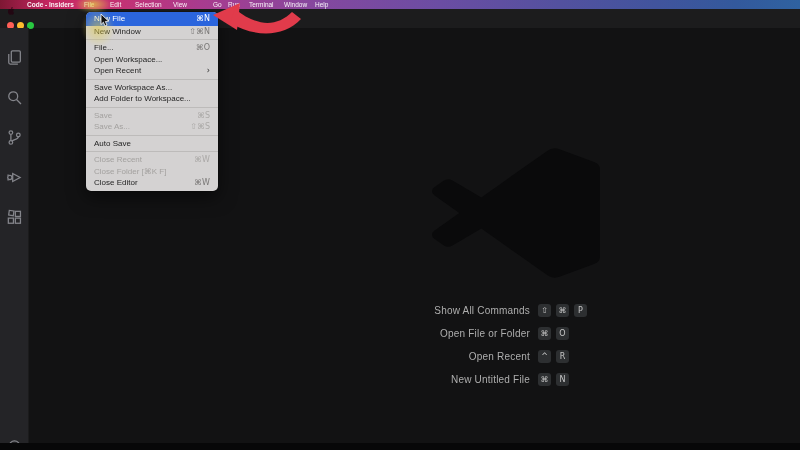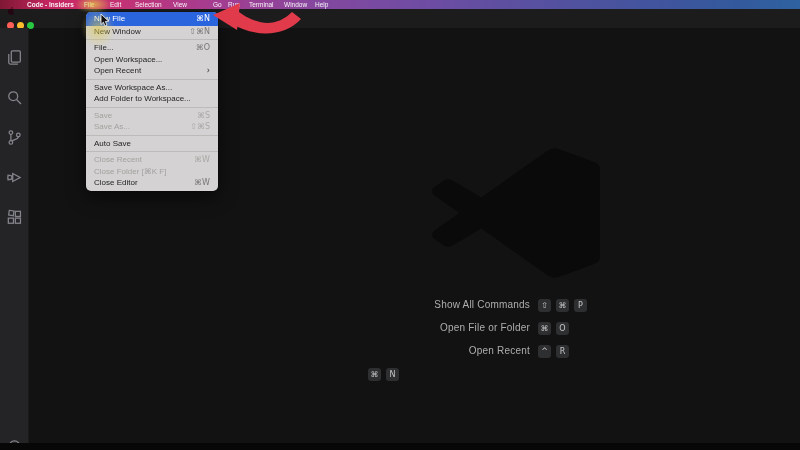--- a/index.html
+++ b/index.html
@@ -49,21 +49,21 @@
   .ab-icon svg { width:100%; height:100%; }
 
   #bottomstrip { position:absolute; left:0; top:443px; width:800px; height:7px; background:#070708; z-index:60; }
 
   
   #watermark { position:absolute; left:432px; top:148px; width:168px; height:130px; z-index:1; }
   #watermark svg { width:100%; height:100%; }
 
   
   #welcome { position:absolute; left:360px; top:299px; width:250px; z-index:5; }
-  .wrow { height:23px; display:flex; align-items:flex-start; }
+  .wrow { height:23px; display:flex; align-items:center; }
   .wlabel { width:170px; text-align:right; color:#aeaeae; font-size:10px; letter-spacing:.2px; }
   .wkeys { display:flex; gap:5px; margin-left:8px; }
   .key {
     min-width:13px; height:13px; padding:0 2px; background:#2d2f31; border-radius:3px;
     color:#c7c7c7; font-size:8px; display:flex; align-items:center; justify-content:center;
     font-family:"DejaVu Sans",sans-serif;
   }
 
   
   #filemenu {
@@ -181,20 +181,21 @@
     </span>
   </div>
   <div class="wrow">
     <span class="wlabel">Open Recent</span>
     <span class="wkeys">
       <span class="key">^</span>
       <span class="key">R</span>
     </span>
   </div>
   <div class="wrow">
+    <span class="wlabel">New Untitled File</span>
     <span class="wkeys">
       <span class="key">⌘</span>
       <span class="key">N</span>
     </span>
   </div>
 </div>
 
 <div id="filemenu">
   <div class="mrow sel">
     <span class="lbl">New File</span>

